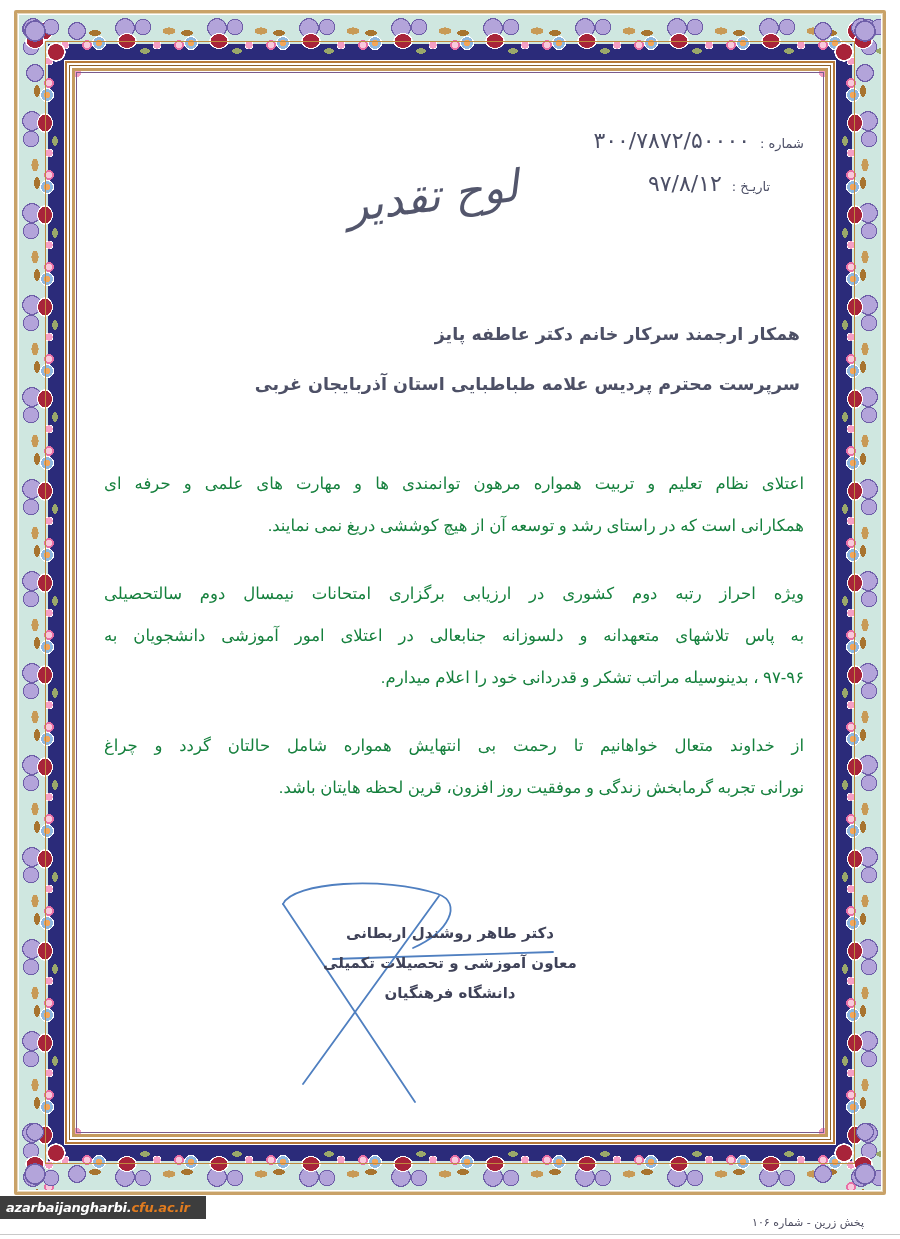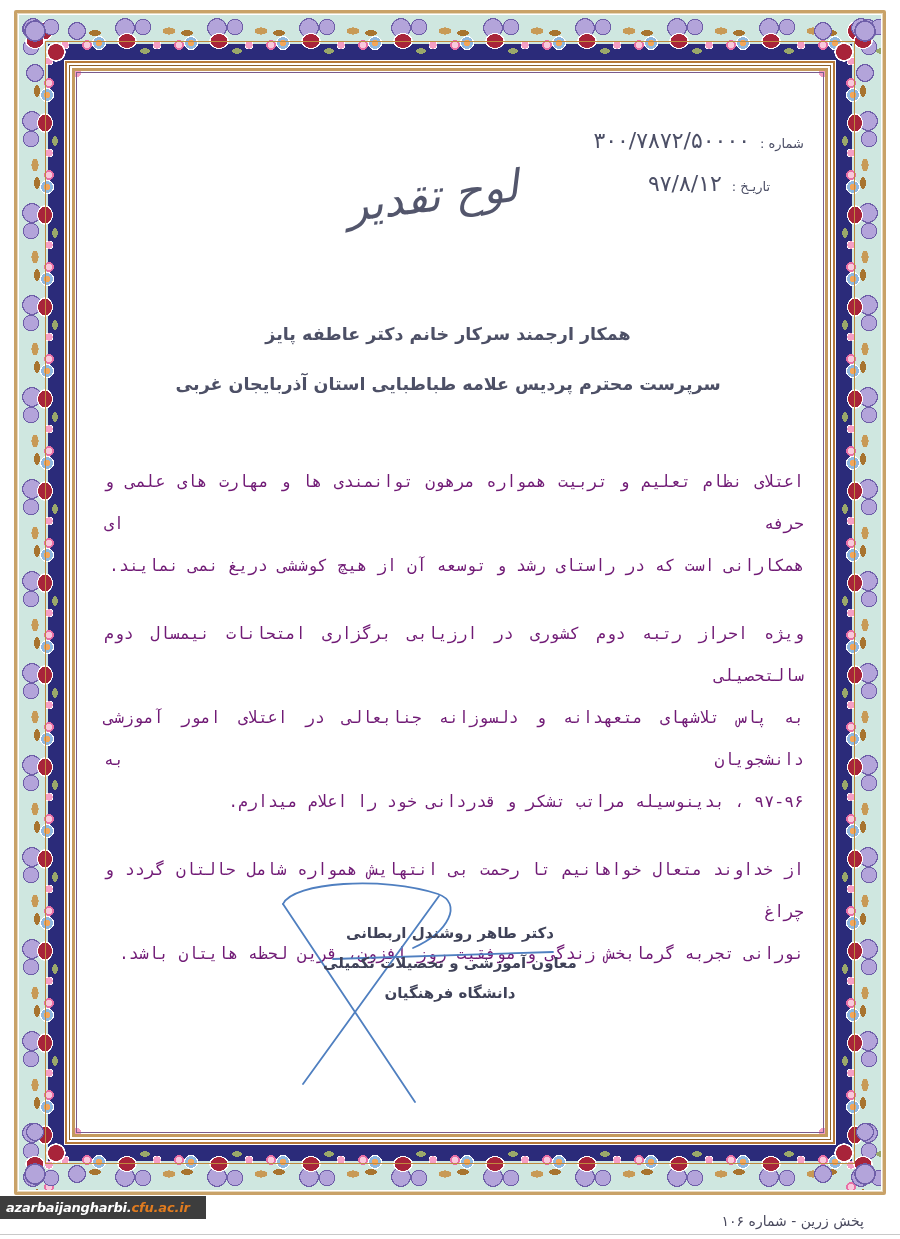--- a/index.html
+++ b/index.html
@@ -215,21 +215,20 @@
     transform: rotate(-7deg);
     letter-spacing: -2px;
     white-space: nowrap;
   }
 
   .recipient {
     position: absolute;
     top: 232px;
     left: 0;
     right: 4px;
-    text-align: center;
     direction: rtl;
   }
   .recipient-line {
     font-size: 17.5px;
     font-weight: bold;
     color: #4d5066;
     letter-spacing: 0px;
     margin-bottom: 30px;
     font-family: "DejaVu Sans", sans-serif;
   }
@@ -242,22 +241,22 @@
     direction: rtl;
     text-align: justify;
   }
   .para {
     margin-bottom: 26px;
   }
   .para .ln {
     display: block;
     font-size: 16.5px;
     line-height: 42px;
-    color: #701a75;
-    font-family: Liberation Mono, monospace;
+    color: #15803d;
+    font-family: Liberation Sans, sans-serif;
     white-space: nowrap;
     margin-left: 8px;
   }
   .para .ln.stretch {
     text-align: justify;
     text-align-last: justify;
     white-space: normal;
   }
 
   
@@ -290,21 +289,21 @@
     position: relative;
     z-index: 2;
     font-family: "DejaVu Sans", sans-serif;
   }
 
   
   .footer-caption {
     position: absolute;
     right: 36px;
     bottom: 10px;
-    font-size: 14px;
+    font-size: 11px;
     color: #4a4a5e;
     direction: rtl;
     font-family: "DejaVu Sans", sans-serif;
   }
   .watermark {
     position: absolute;
     left: 0;
     bottom: 20px;
     background: #3d3d3d;
     padding: 4px 16px 4px 6px;

